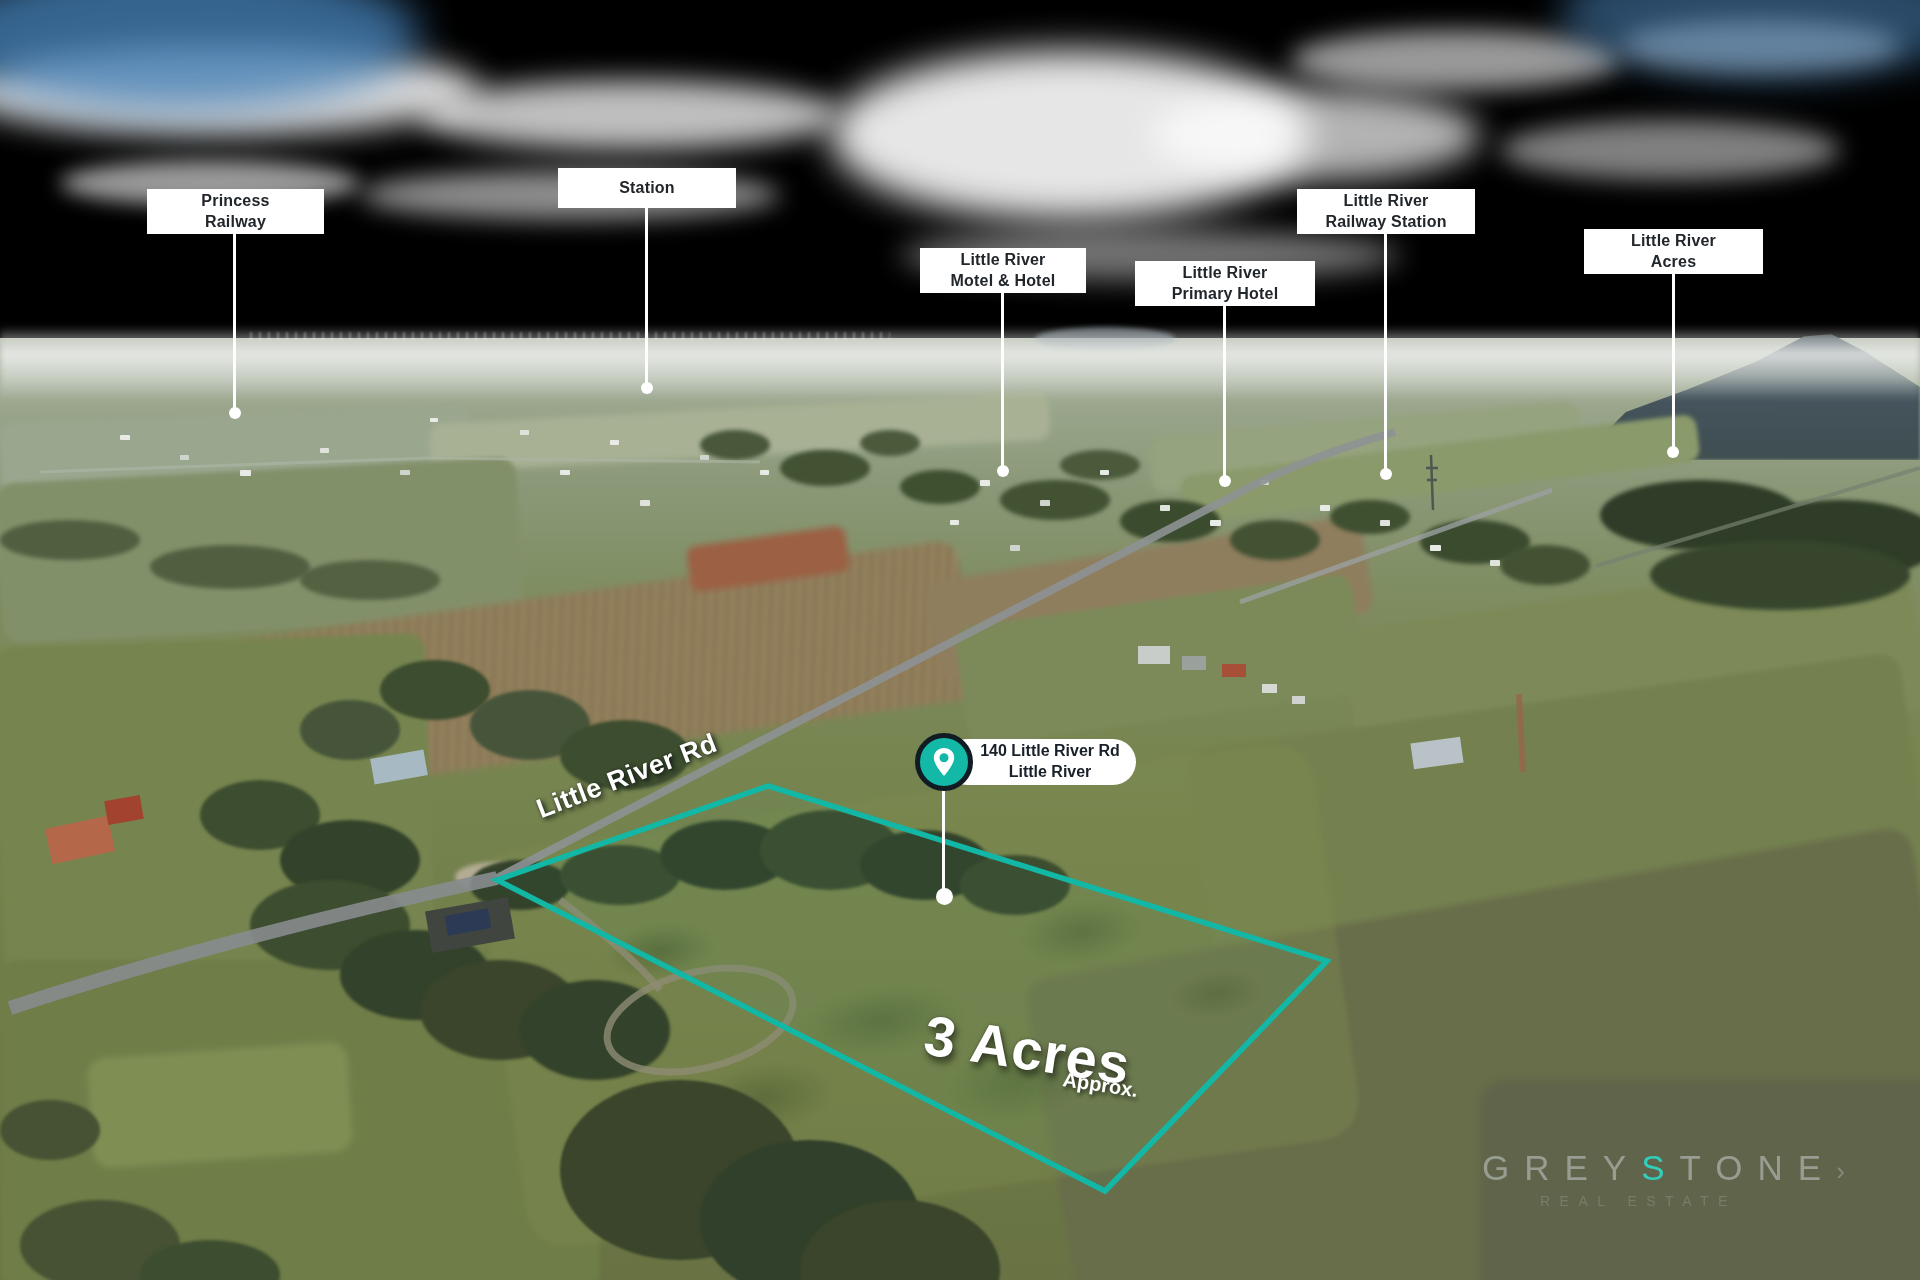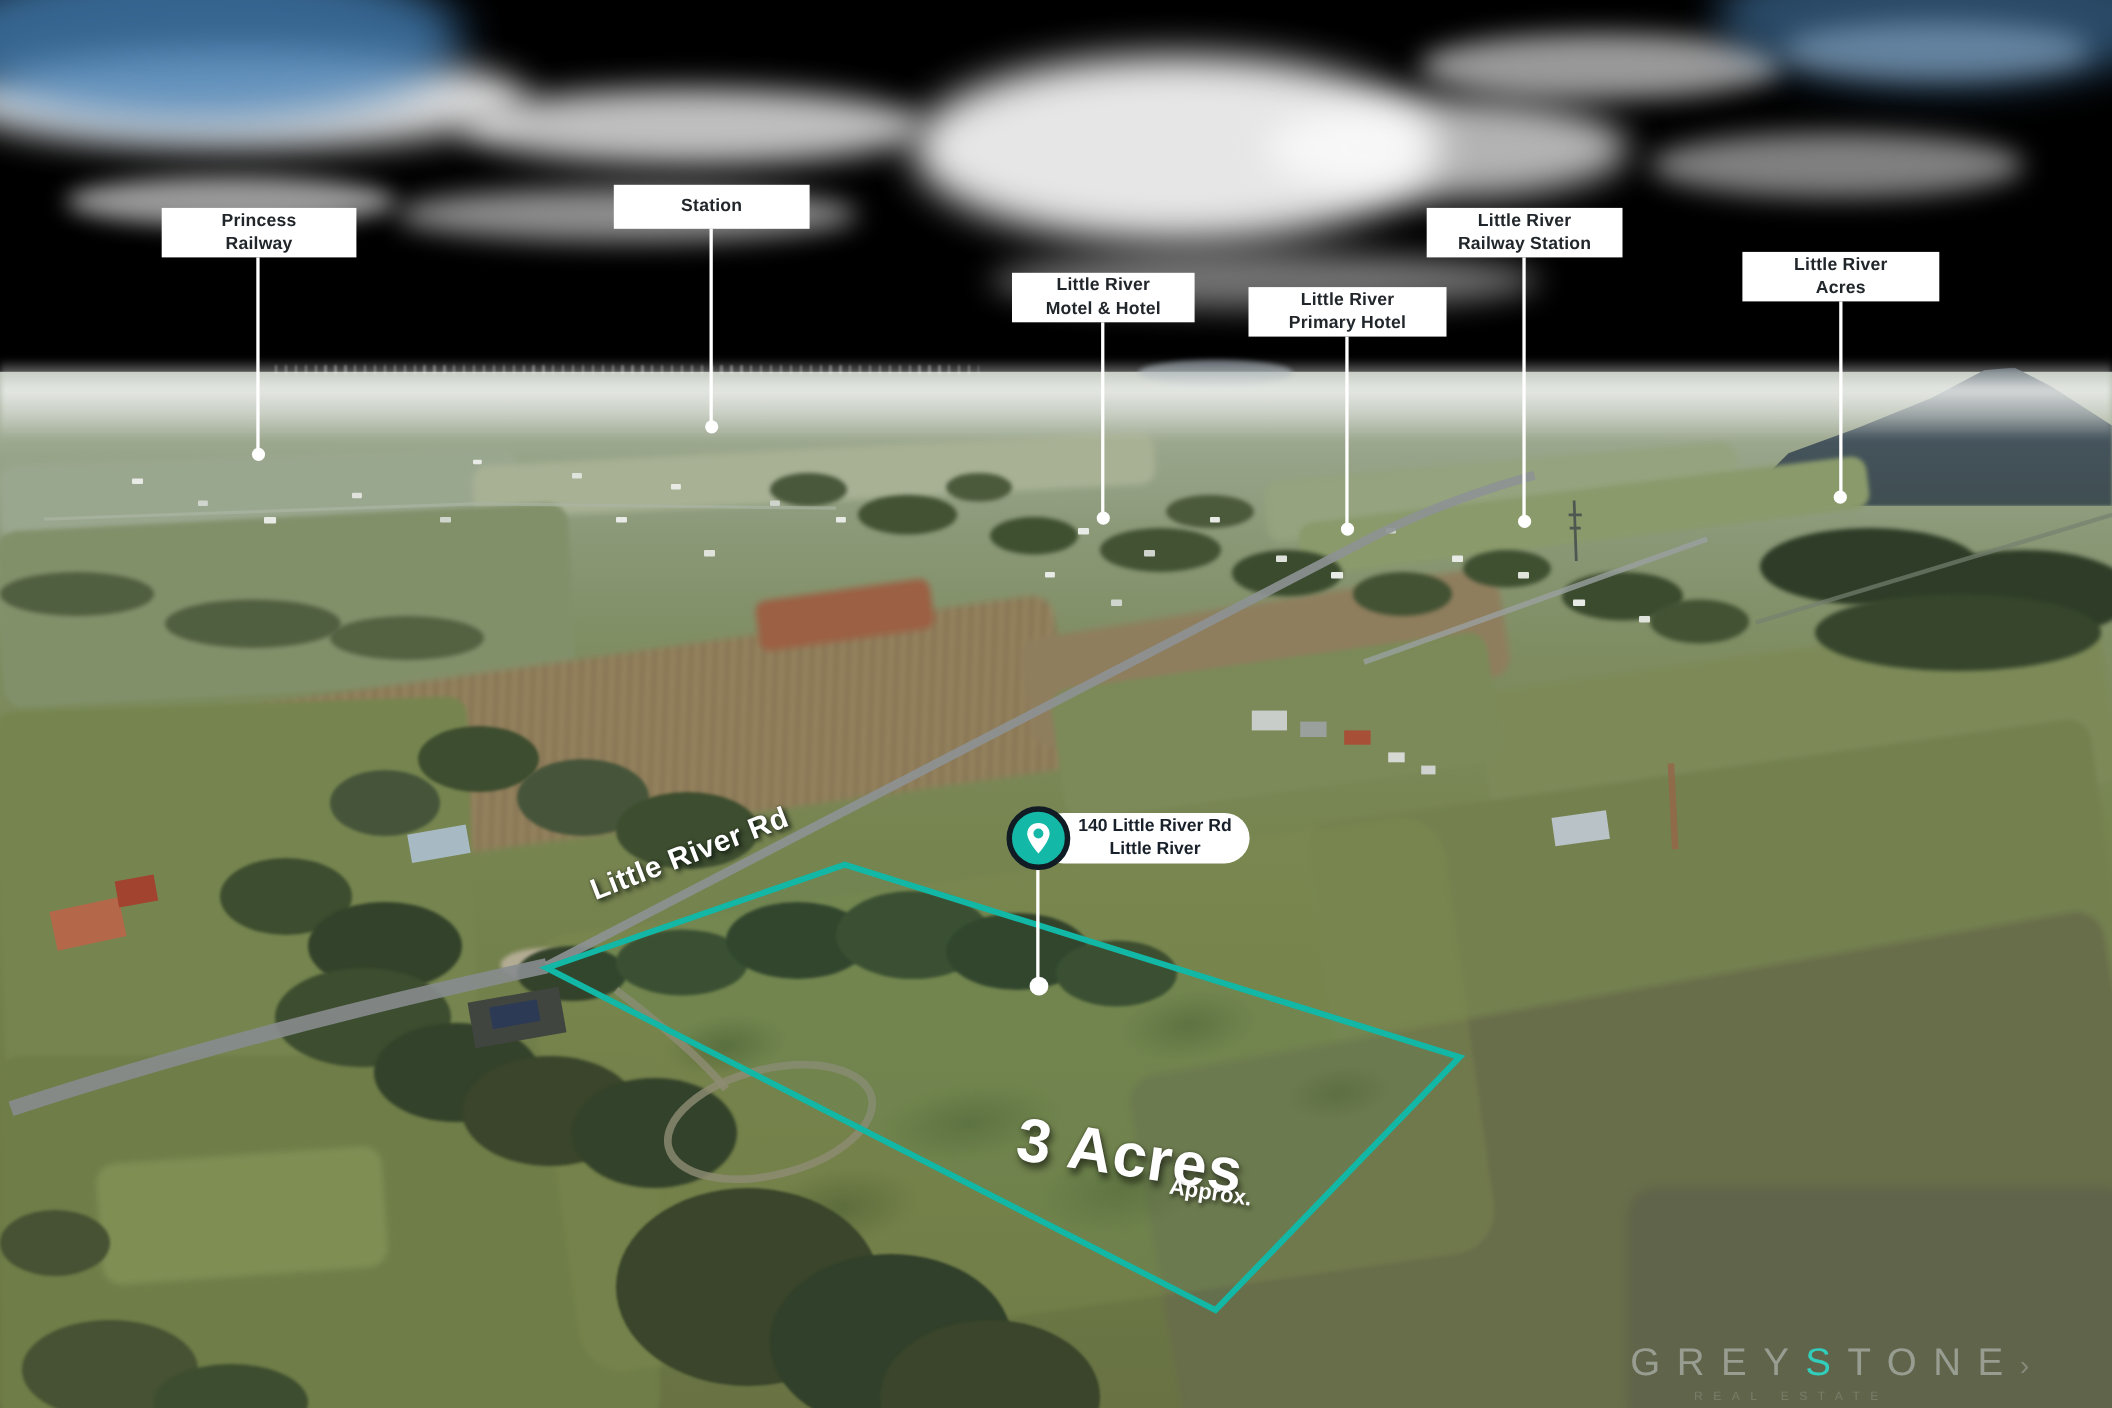--- a/index.html
+++ b/index.html
@@ -46,25 +46,25 @@
       display:flex;align-items:center;justify-content:center;}
   .road-name{position:absolute;left:538px;top:795px;z-index:7;color:#fff;font-weight:800;
       font-size:27px;letter-spacing:.5px;transform:rotate(-21deg);transform-origin:left center;
       text-shadow:2px 3px 5px rgba(8,18,12,.85),0 0 2px rgba(8,18,12,.6);}
   .area-value{position:absolute;left:925px;top:1002px;z-index:7;color:#fff;font-weight:800;
       font-size:56px;letter-spacing:1px;transform:rotate(8.5deg);transform-origin:left center;
       text-shadow:3px 5px 7px rgba(0,0,0,.55),0 0 3px rgba(0,0,0,.35);}
   .area-qual{position:absolute;left:1063px;top:1068px;z-index:7;color:#fff;font-weight:700;
       font-size:20px;transform:rotate(8.5deg);transform-origin:left center;
       text-shadow:2px 3px 4px rgba(0,0,0,.55);}
-  .watermark{position:absolute;left:1482px;top:1219px;z-index:7;white-space:nowrap;}
+  .watermark{position:absolute;left:1482px;top:1148px;z-index:7;white-space:nowrap;}
   .wm-brand{font-size:35px;font-weight:400;letter-spacing:15px;color:rgba(204,209,211,.52);}
   .wm-accent{color:rgba(47,212,194,.95);}
   .wm-chev{font-size:26px;color:rgba(204,209,211,.35);letter-spacing:0;}
-  .wm-tagline{margin-top:5px;margin-left:58px;font-size:11px;font-weight:400;
+  .wm-tagline{margin-top:5px;margin-left:58px;font-size:14px;font-weight:400;
       letter-spacing:9.5px;color:rgba(236,241,241,.17);}
 </style>
 </head>
 <body>
 
 <div class="stage">
 
   <div class="sky"></div>
 
   <div>

